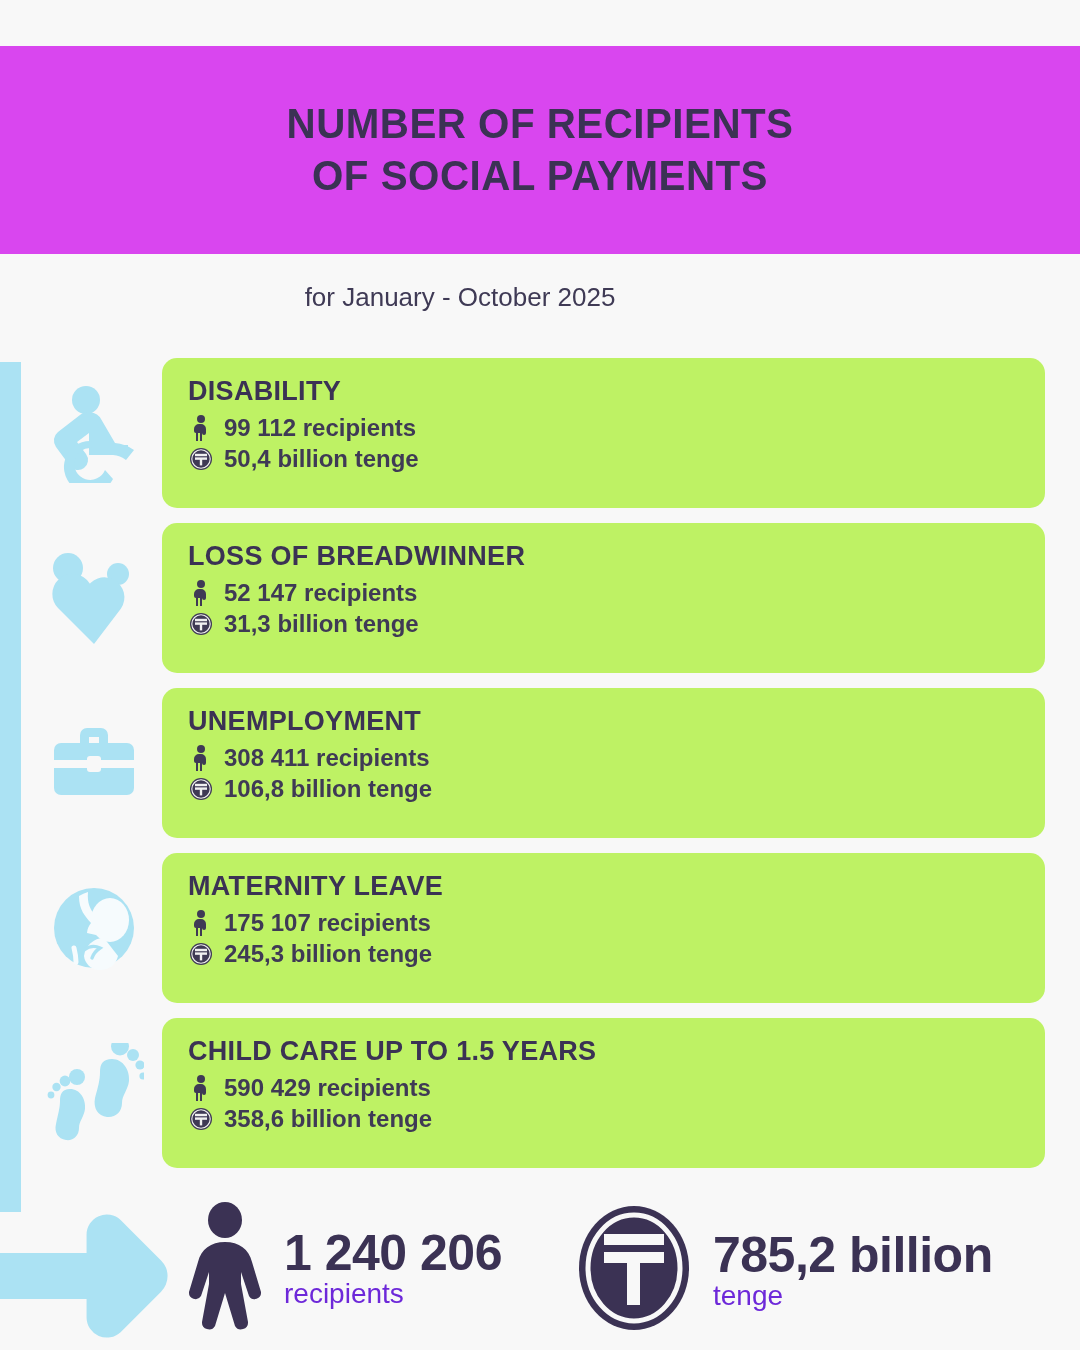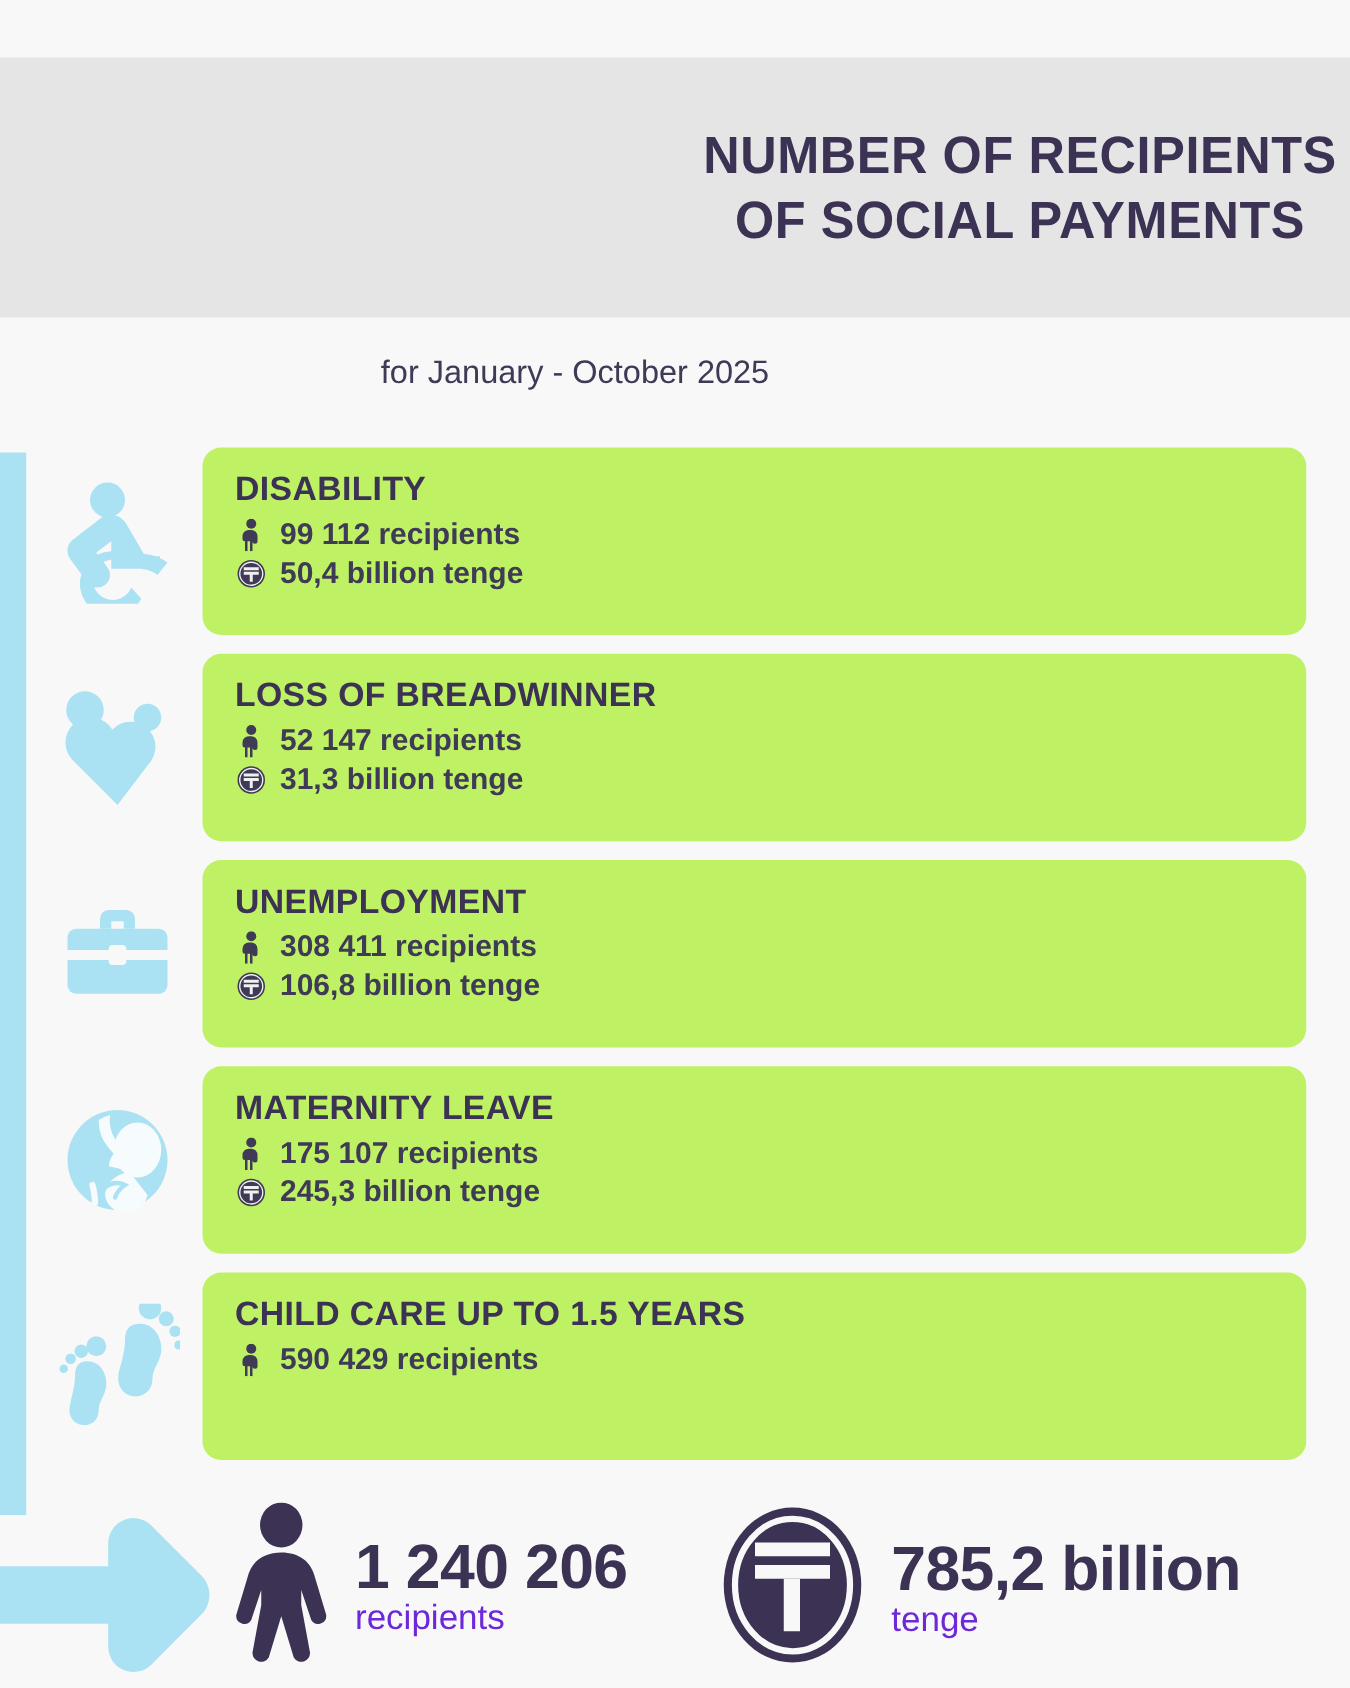--- a/index.html
+++ b/index.html
@@ -15,24 +15,24 @@
     position: relative;
   }
 
   
   .header-band {
     position: absolute;
     left: 0;
     top: 46px;
     width: 1080px;
     height: 208px;
-    background: #e5e5e5;
+    background: #d946ef;
     display: flex;
     align-items: center;
-    justify-content: flex-end;
+    justify-content: center;
   }
   .header-title {
     color: #3B3254;
     font-size: 42px;
     font-weight: bold;
     line-height: 1.25;
     letter-spacing: 0.5px;
     text-align: center;
     font-stretch: condensed;
     transform: scaleX(0.96);
@@ -340,20 +340,32 @@
       <div class="row-title">CHILD CARE UP TO 1.5 YEARS</div>
       <div class="stat-line">
         <span class="glyph">
           <svg width="22" height="26" viewBox="0 0 22 26">
               <circle cx="11" cy="4" r="4" fill="#3F3A55"></circle>
               <path d="M11 9 a5 5 0 0 1 5 5 v4 a2 2 0 0 1 -4 0 v8 h-2 v-8 h-2 v8 h-2 v-8 a2 2 0 0 1 -2 -2 v-2 a5 5 0 0 1 5 -5 z" fill="#3F3A55"></path>
             </svg>
         </span>
         <span>590 429 recipients</span>
       </div>
+      <div class="stat-line">
+        <span class="glyph">
+          <svg width="24" height="24" viewBox="0 0 24 24">
+              <circle cx="12" cy="12" r="11" fill="#3F3A55"></circle>
+              <circle cx="12" cy="12" r="9.2" fill="none" stroke="#f0f0f0" stroke-width="1.1"></circle>
+              <rect x="6" y="6.8" width="12" height="2.4" fill="#f0f0f0"></rect>
+              <rect x="6" y="10.4" width="12" height="2.4" fill="#f0f0f0"></rect>
+              <rect x="10.8" y="12" width="2.4" height="6.4" fill="#f0f0f0"></rect>
+            </svg>
+        </span>
+        <span>358,6 billion tenge</span>
+      </div>
     </div>
   </div>
 
 </div>
 
 <div class="footer">
 
   <div class="total-block people">
     <span>
       <svg width="78" height="128" viewBox="0 0 78 128" aria-hidden="true">

